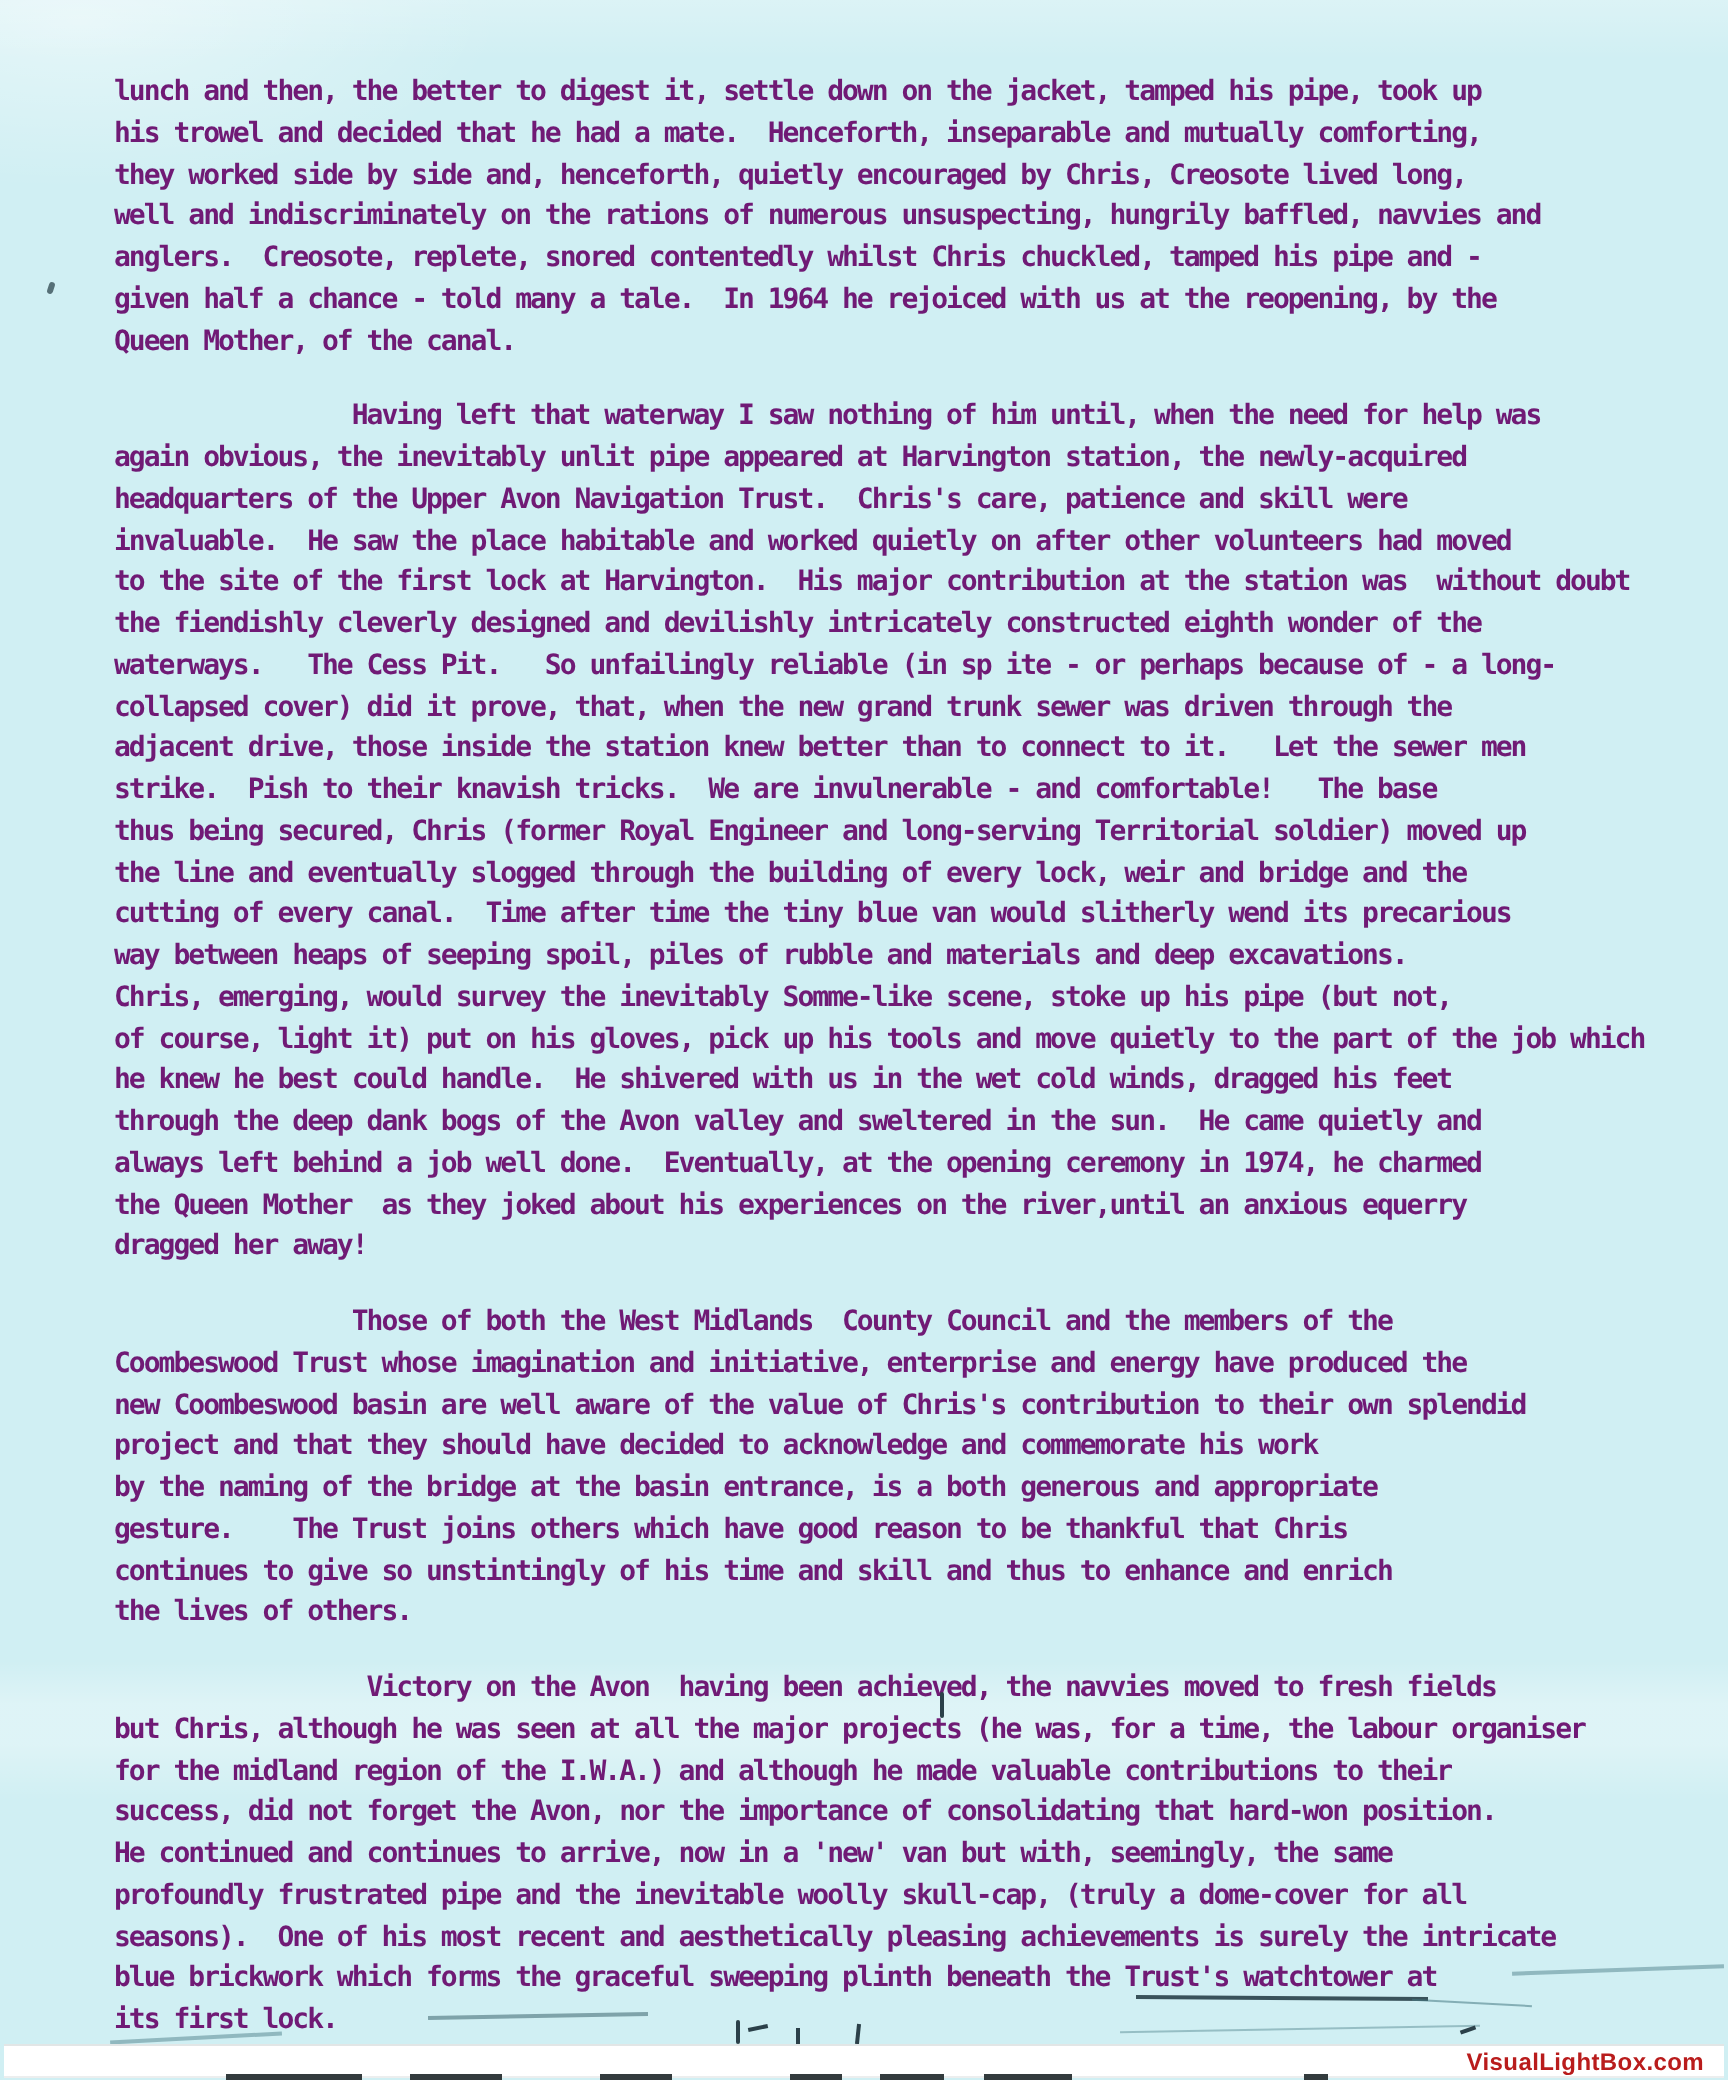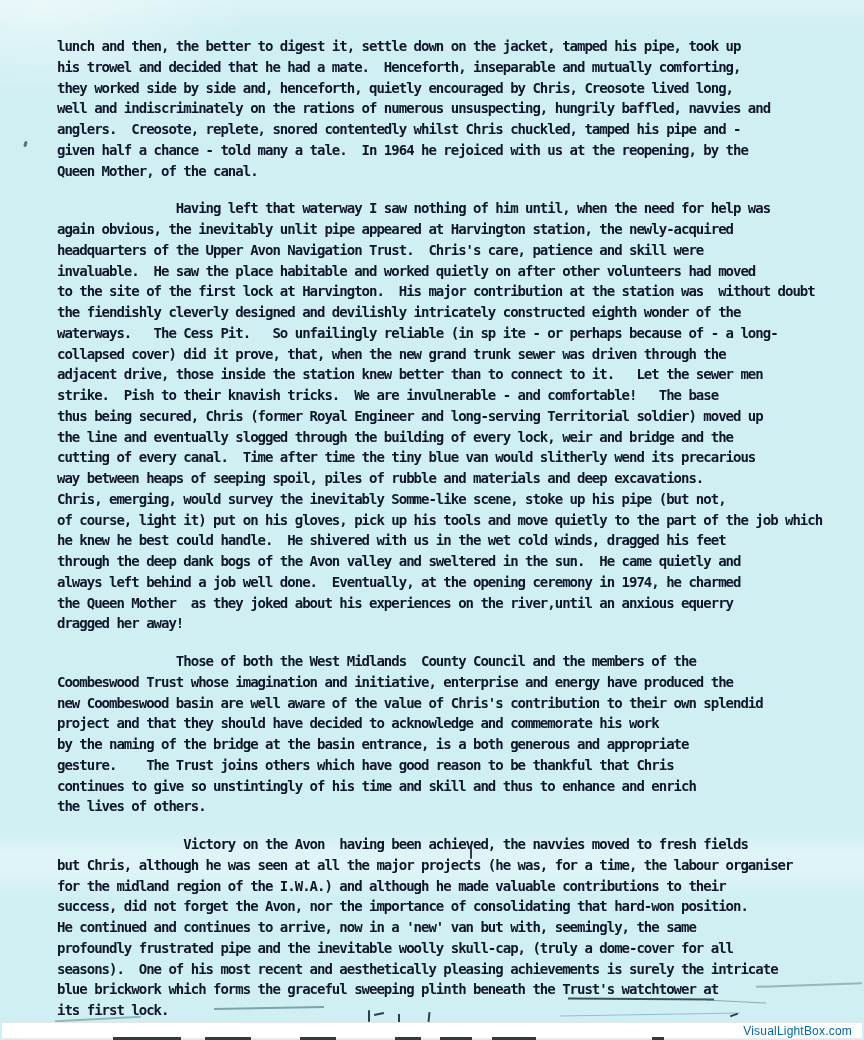--- a/index.html
+++ b/index.html
@@ -108,21 +108,21 @@
   .f6 { left: 492px; width: 44px; }
   .f7 { left: 652px; width: 12px; }
 </style>
 </head>
 <body>
 
 <div class="page" style="background: rgb(208, 239, 243);">
 
   <div class="scan-tint"></div>
 
-  <div class="doc-text" style="color: #0f172a;">
+  <div class="doc-text" style="color: #701a75;">
       <p class="para">lunch and then, the better to digest it, settle down on the jacket, tamped his pipe, took up
 his trowel and decided that he had a mate.  Henceforth, inseparable and mutually comforting,
 they worked side by side and, henceforth, quietly encouraged by Chris, Creosote lived long,
 well and indiscriminately on the rations of numerous unsuspecting, hungrily baffled, navvies and
 anglers.  Creosote, replete, snored contentedly whilst Chris chuckled, tamped his pipe and -
 given half a chance - told many a tale.  In 1964 he rejoiced with us at the reopening, by the
 Queen Mother, of the canal.</p>
       <p class="para">                Having left that waterway I saw nothing of him until, when the need for help was
 again obvious, the inevitably unlit pipe appeared at Harvington station, the newly-acquired
 headquarters of the Upper Avon Navigation Trust.  Chris's care, patience and skill were
@@ -171,21 +171,21 @@
   <div class="mark faint-line-topright"></div>
   <div class="mark faint-line-bottomleft"></div>
   <div class="mark faint-line-midbottom"></div>
   <div class="mark cut-glyph cg1"></div>
   <div class="mark cut-glyph cg2"></div>
   <div class="mark cut-glyph cg3"></div>
   <div class="mark cut-glyph cg4"></div>
   <div class="mark cut-glyph cg5"></div>
 
   <div class="footer-bar">
-    <span class="watermark" style="color: #0369a1;">VisualLightBox.com</span>
+    <span class="watermark" style="color: #b91c1c; font-weight: bold;">VisualLightBox.com</span>
   </div>
 
   <div class="bottom-fragments">
     <span class="frag f1"></span>
     <span class="frag f2"></span>
     <span class="frag f3"></span>
     <span class="frag f4"></span>
     <span class="frag f5"></span>
     <span class="frag f6"></span>
     <span class="frag f7"></span>

